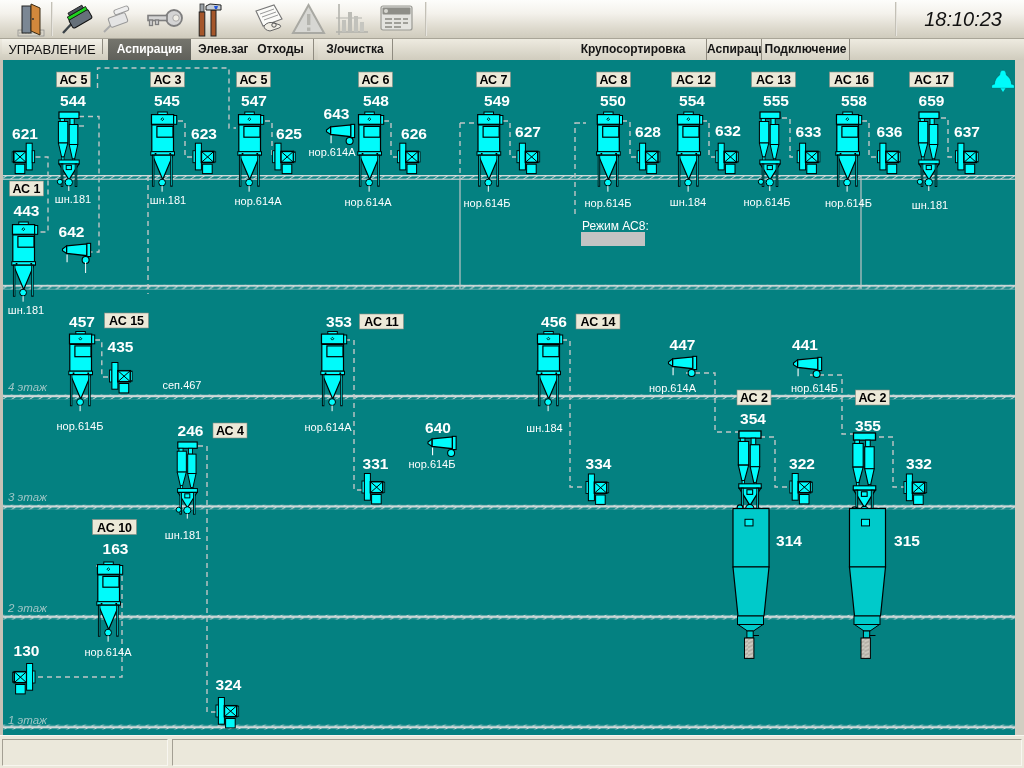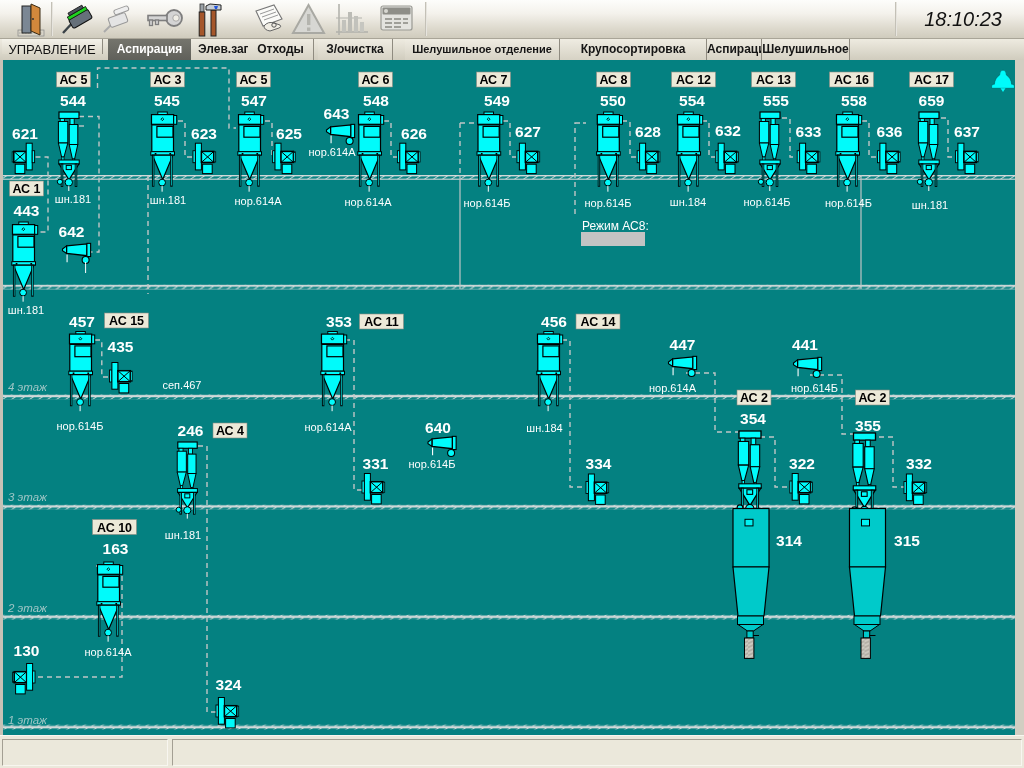--- a/index.html
+++ b/index.html
@@ -99,24 +99,23 @@
     <div class="sep" style="left:425px"></div>
     <div class="sep" style="left:895px"></div>
     <div id="clock">18:10:23</div>
   </div>
   <div id="tabbar">
     <div id="mgmt">УПРАВЛЕНИЕ</div>
     <div id="seltab">Аспирация</div>
     <div class="tab" style="left:191px; width:73px">Элев.загр</div>
     <div class="tab" style="left:248px; width:66px">Отходы</div>
     <div class="tab" style="left:318px; width:75px">З/очистка</div>
-    <div class="tab" style="left:405px; width:155px; font-size:11px">Шелушильное отделение</div>
     <div class="tab" style="left:560px; width:147px">Крупосортировка</div>
     <div class="tab" style="left:707px; width:55px">Аспирация</div>
-    <div class="tab" style="left:762px; width:88px">Шелушильное</div>
+    <div class="tab" style="left:762px; width:88px">Подключение</div>
   </div>
   <svg width="1024" height="675" viewBox="0 0 1024 675" style="position:absolute;left:0;top:60px">
 <defs>
 <pattern id="fl" width="9" height="4.8" patternUnits="userSpaceOnUse">
   <rect width="9" height="4.8" fill="none"></rect>
   <line x1="0" y1="0.6" x2="9" y2="0.6" stroke="#d4dada" stroke-width="1.25"></line>
   <line x1="0" y1="4.1" x2="9" y2="4.1" stroke="#d4dada" stroke-width="1.25"></line>
   <line x1="1.2" y1="4.2" x2="6.8" y2="0.6" stroke="#d4dada" stroke-width="1"></line>
 </pattern>
 <pattern id="pip" width="5" height="4" patternUnits="userSpaceOnUse">

